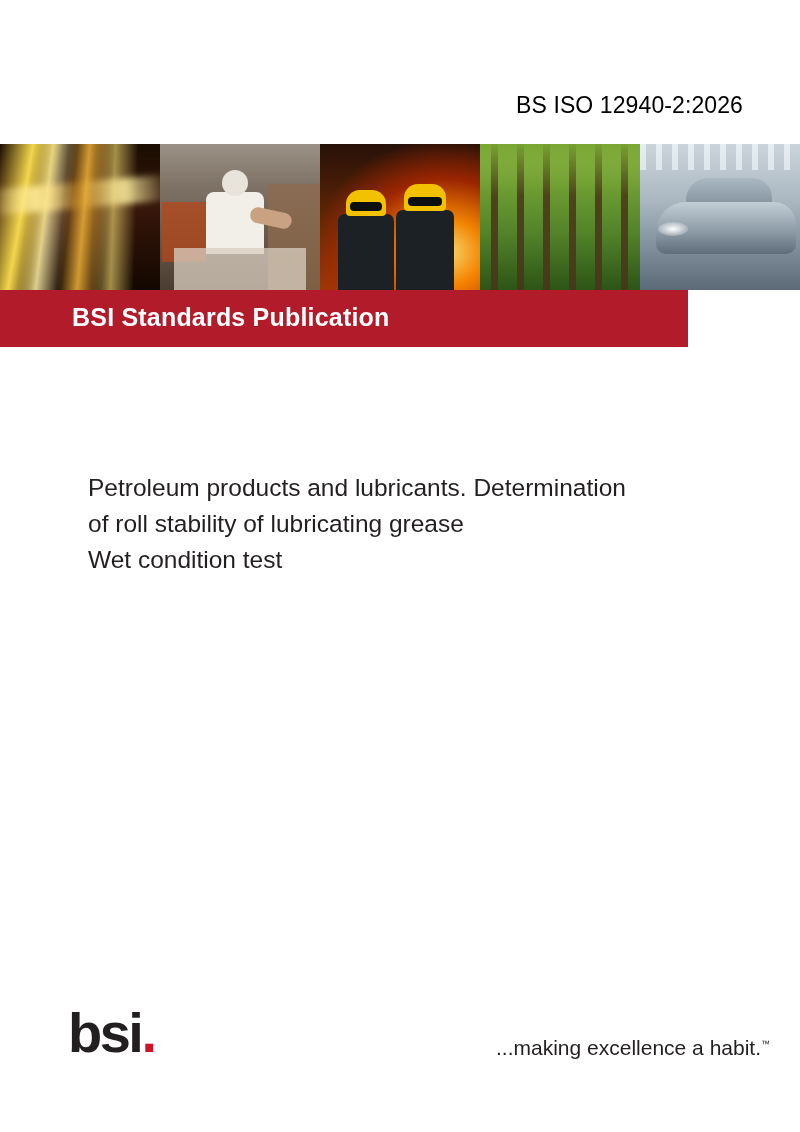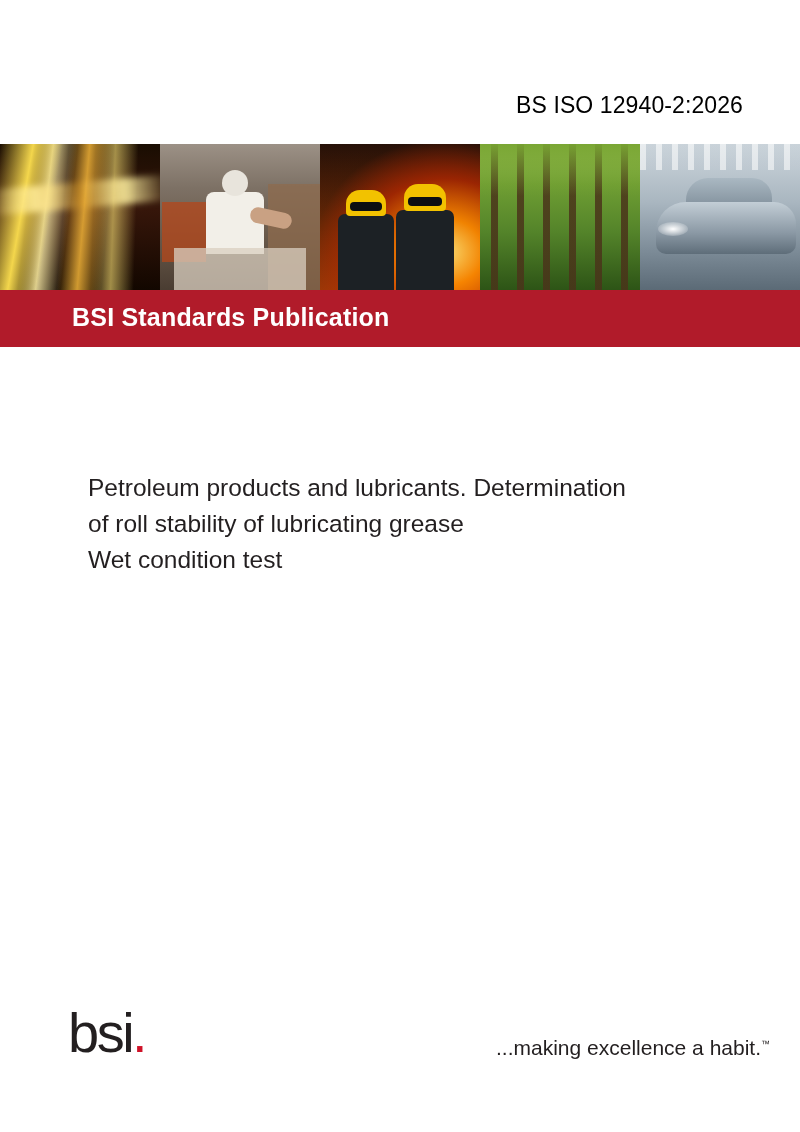--- a/index.html
+++ b/index.html
@@ -174,21 +174,21 @@
   .p5 .ceiling {
     position: absolute; left: 0; right: 0; top: 0; height: 26px;
     background: repeating-linear-gradient(90deg, rgba(255,255,255,.55) 0 6px, rgba(190,200,210,.2) 6px 16px);
   }
 
   
   .red-banner {
     position: absolute;
     top: 290px;
     left: 0;
-    width: 800px;
+    width: 688px;
     height: 57px;
     background: #b11b2a;
   }
   .red-banner .banner-text {
     position: absolute;
     left: 72px;
     top: 13px;
     font-size: 25px;
     font-weight: bold;
     color: #ffffff;
@@ -208,21 +208,21 @@
     line-height: 36px;
     white-space: nowrap;
   }
 
   
   .bsi-logo {
     position: absolute;
     left: 68px;
     top: 1005px;
     font-size: 56px;
-    font-weight: normal;
+    font-weight: bold;
     color: #231f20;
     letter-spacing: -2.5px;
     line-height: 1;
   }
   .bsi-logo .dot { color: #cf1228; }
 
   .tagline {
     position: absolute;
     right: 30px;
     top: 1036px;

